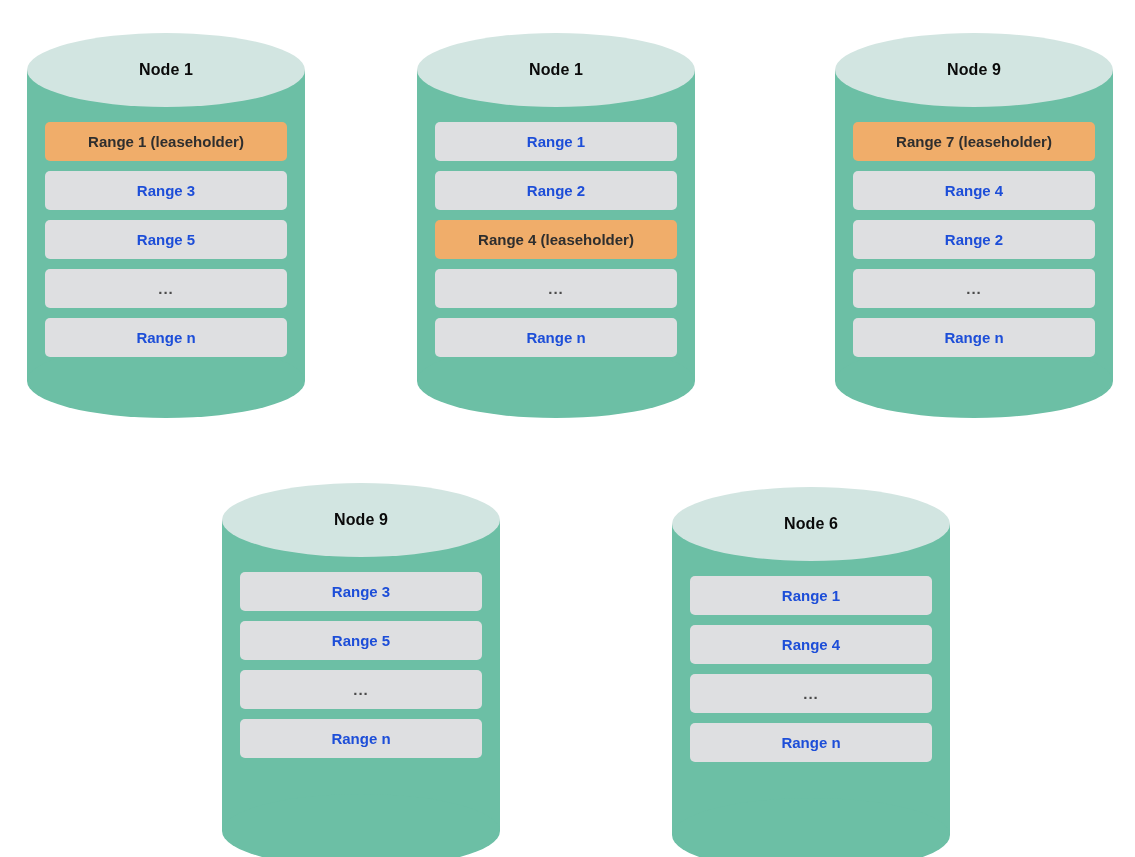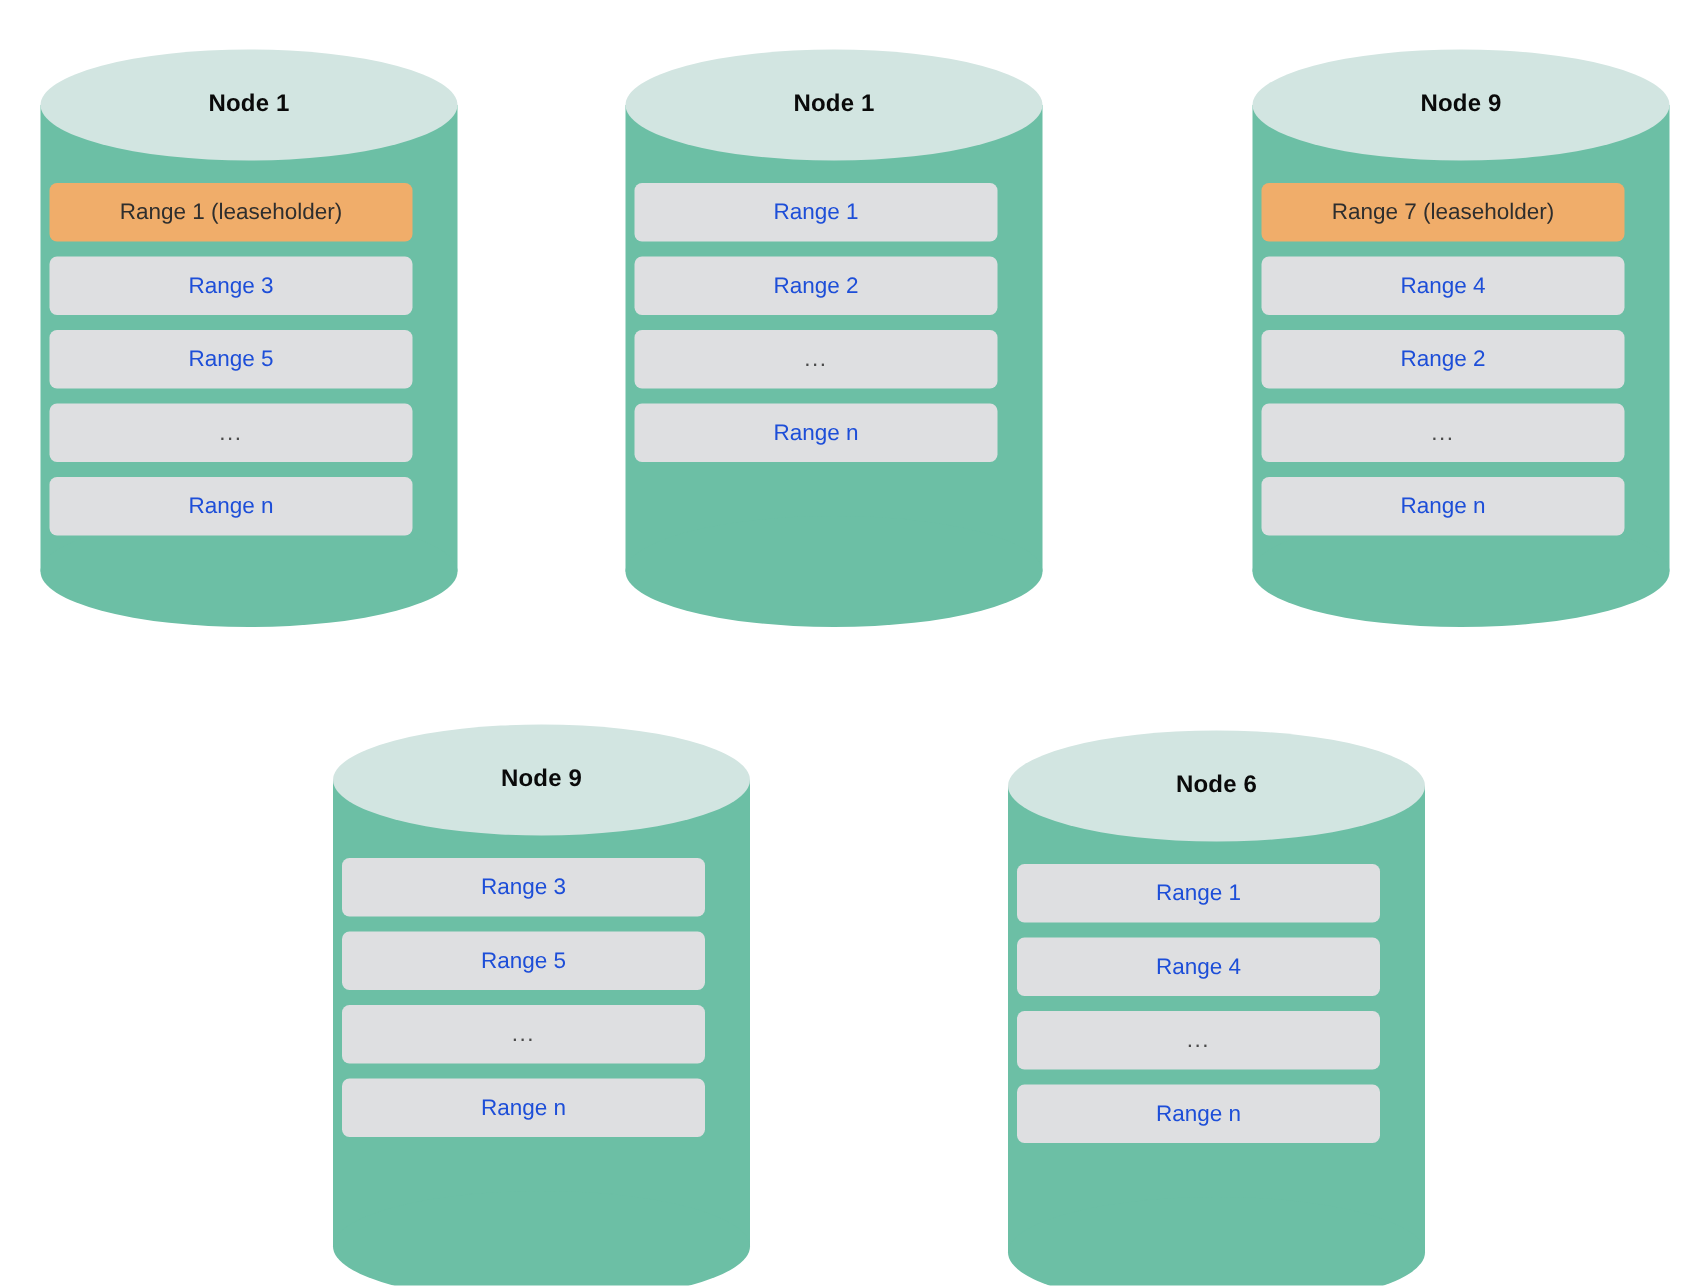--- a/index.html
+++ b/index.html
@@ -72,24 +72,25 @@
     font-size: 16px;
     font-weight: bold;
     color: #0A0A0A;
     letter-spacing: 0.1px;
     z-index: 4;
   }
 
   
   .range-stack {
     position: absolute;
-    left: 6px;
+    left: 18px;
     top: 89px;
     width: 242px;
     z-index: 3;
+    font-weight: bold;
   }
 
   .range-row {
     height: 39px;
     margin-bottom: 10px;
     border-radius: 5px;
     background: #DEDFE1;
     color: #1d4ed8;
     font-size: 15px;
     display: flex;
@@ -133,20 +134,21 @@
       </div>
     </div>
     <div class="node" style="left: 417px; top: 33px;">
       <div class="cyl-body"></div>
       <div class="cyl-bottom"></div>
       <div class="cyl-top"></div>
       <div class="node-title">Node 1</div>
       <div class="range-stack">
         <div class="range-row">Range 1</div>
         <div class="range-row">Range 2</div>
+        <div class="range-row leaseholder">Range 4 (leaseholder)</div>
         <div class="range-row ellipsis">...</div>
         <div class="range-row">Range n</div>
       </div>
     </div>
     <div class="node" style="left: 835px; top: 33px;">
       <div class="cyl-body"></div>
       <div class="cyl-bottom"></div>
       <div class="cyl-top"></div>
       <div class="node-title">Node 9</div>
       <div class="range-stack">

